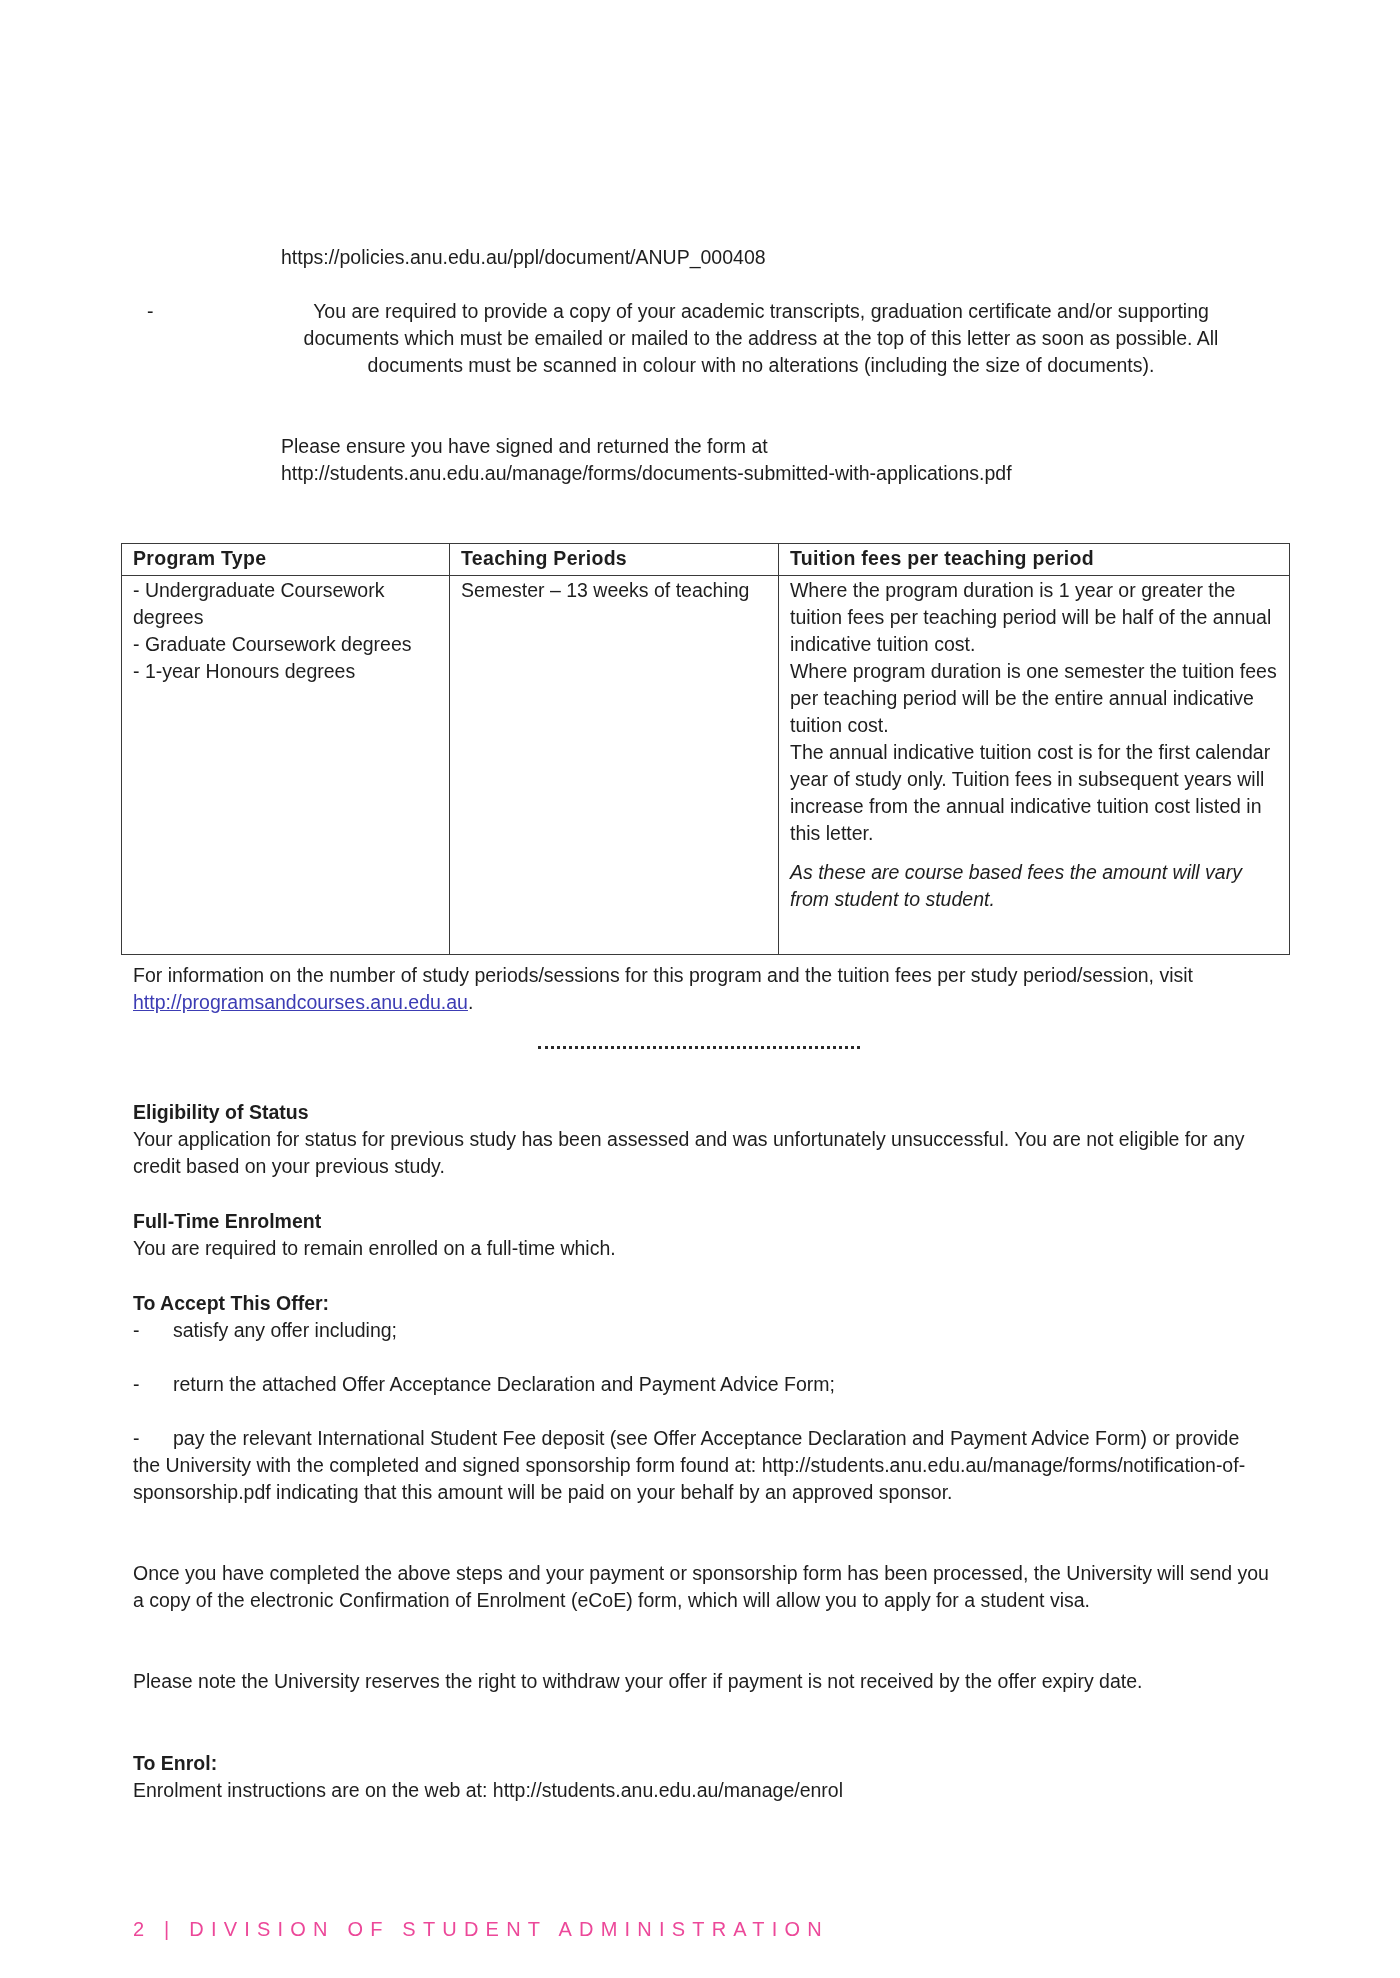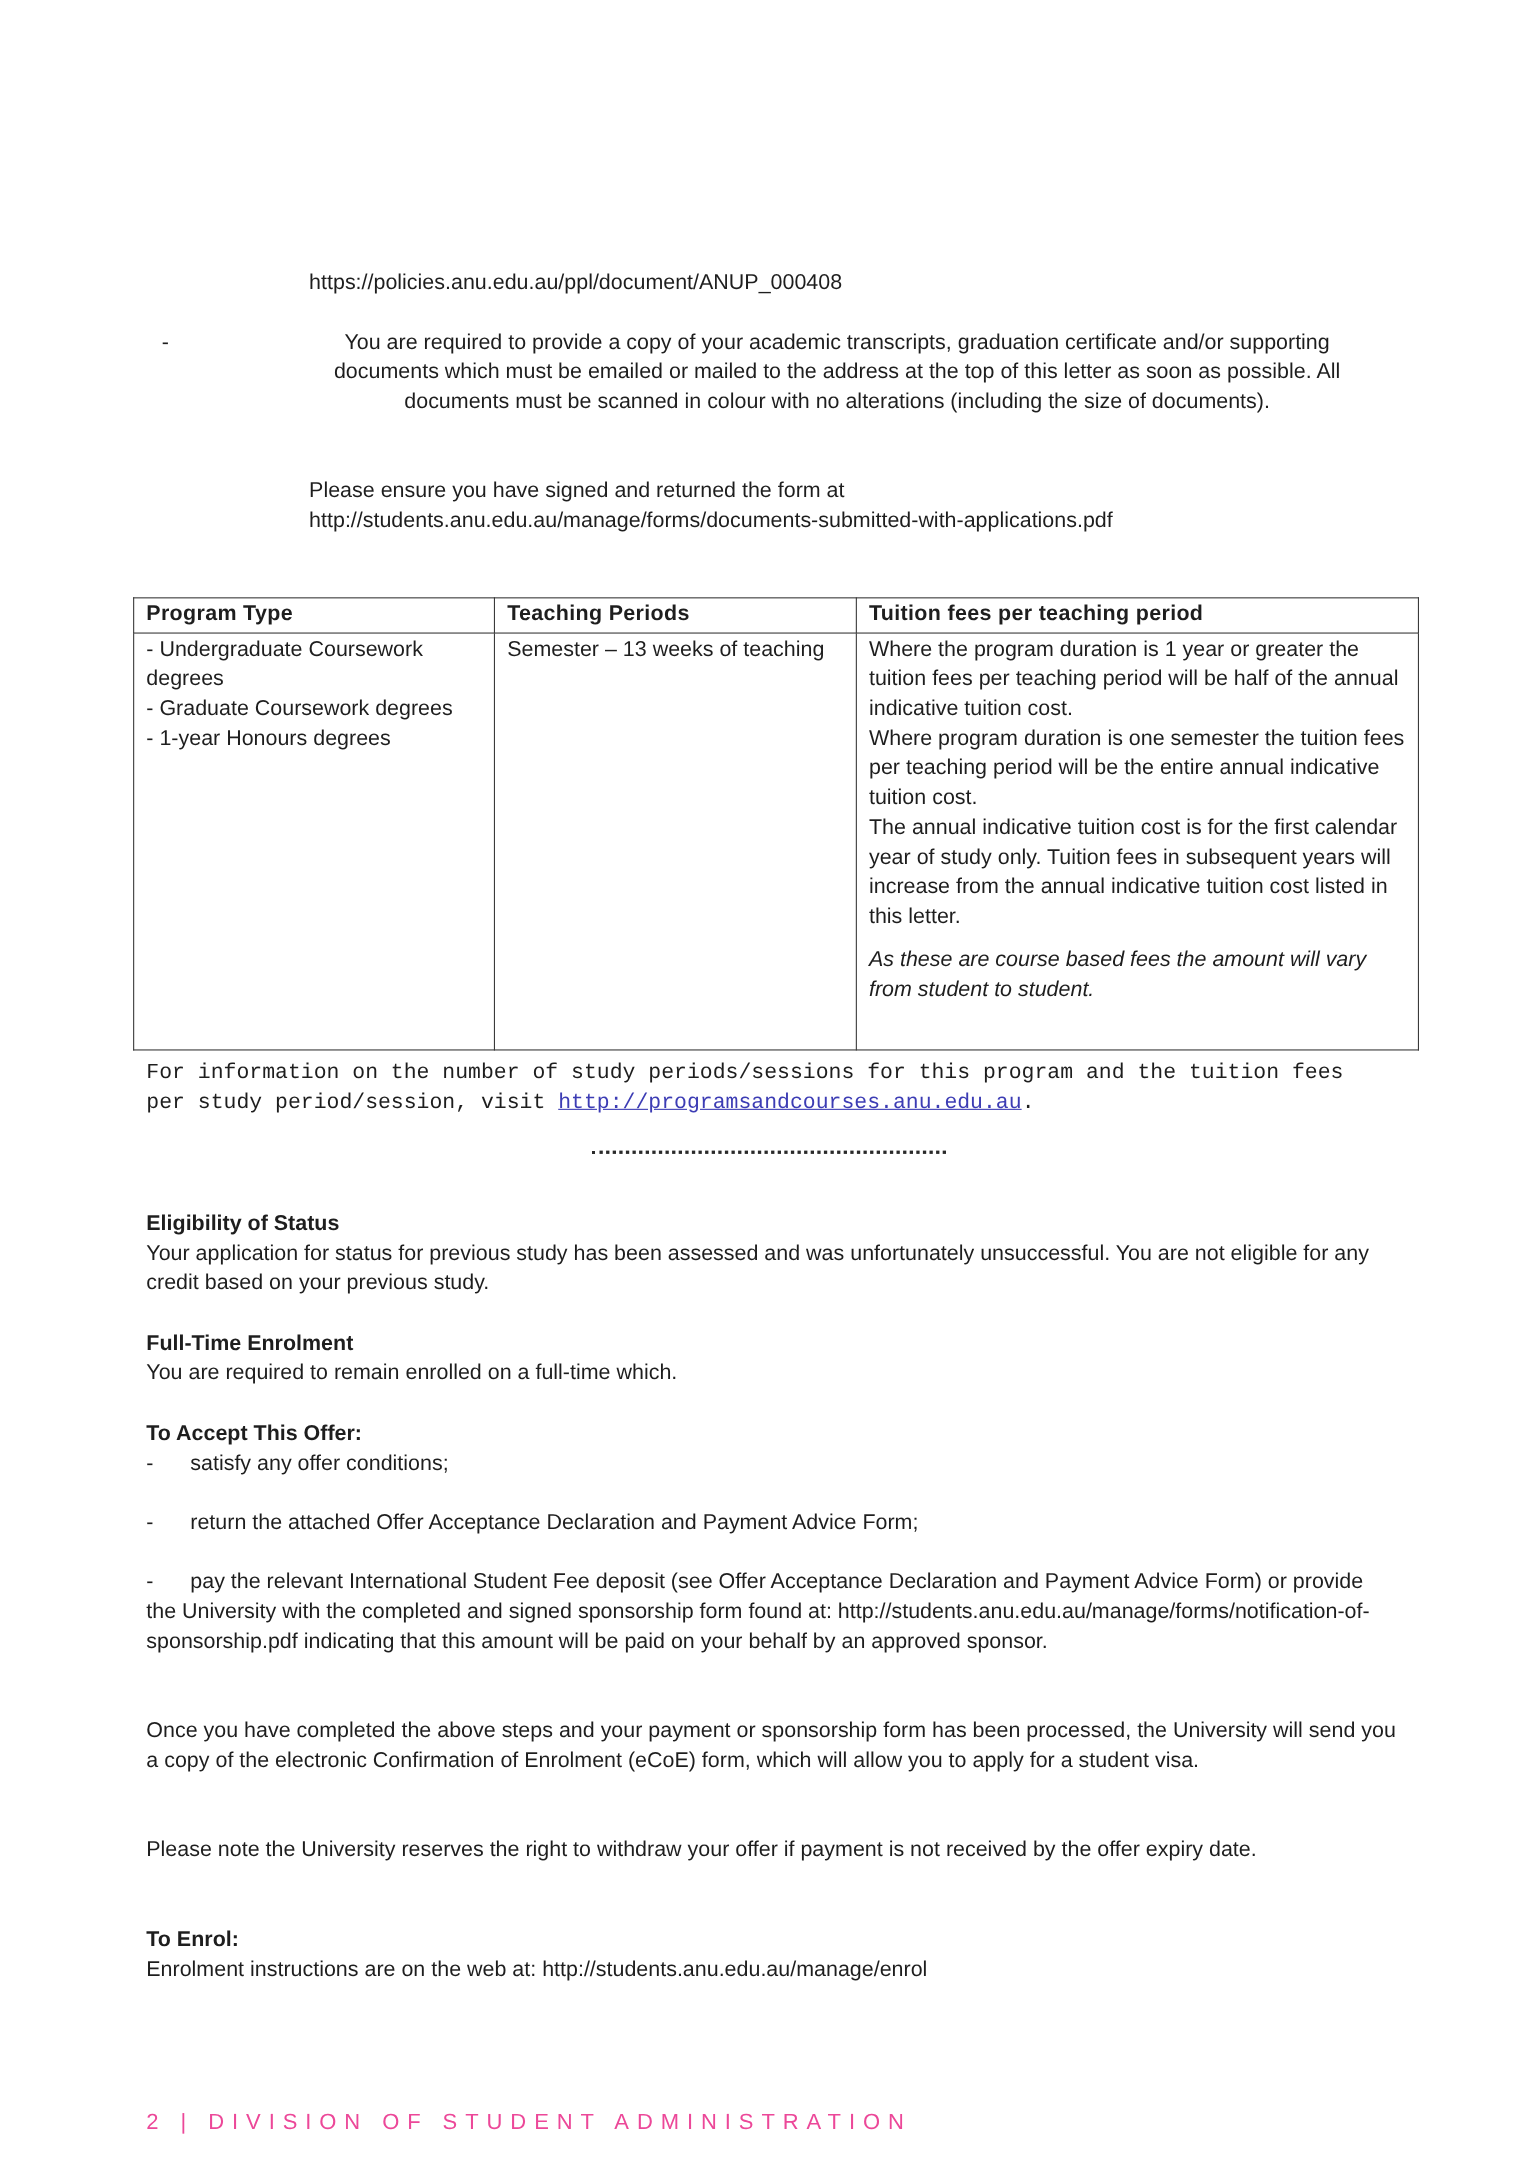--- a/index.html
+++ b/index.html
@@ -54,32 +54,32 @@
       <td class="col3">
         <div>Where the program duration is 1 year or greater the tuition fees per teaching period will be half of the annual indicative tuition cost.</div>
         <div>Where program duration is one semester the tuition fees per teaching period will be the entire annual indicative tuition cost.</div>
         <div>The annual indicative tuition cost is for the first calendar year of study only. Tuition fees in subsequent years will increase from the annual indicative tuition cost listed in this letter.</div>
         <span class="italic">As these are course based fees the amount will vary from student to student.</span>
       </td>
     </tr>
   </tbody>
 </table>
 
-<p class="abs body-col" style="top:962px; width:1120px;font-family:Liberation Mono, monospace;"><span>For information on the number of study periods/sessions for this program and the tuition fees per study period/session, visit </span><a class="link">http://programsandcourses.anu.edu.au</a><span>.</span></p>
+<p class="abs body-col" style="top:962px; width:1120px;"><span>For information on the number of study periods/sessions for this program and the tuition fees per study period/session, visit </span><a class="link">http://programsandcourses.anu.edu.au</a><span>.</span></p>
 
 <div class="abs dots"></div>
 
 <p class="abs body-col bold" style="top:1099px;">Eligibility of Status</p>
 <p class="abs body-col" style="top:1126px;">Your application for status for previous study has been assessed and was unfortunately unsuccessful. You are not eligible for any credit based on your previous study.</p>
 
 <p class="abs body-col bold" style="top:1208px;">Full-Time Enrolment</p>
 <p class="abs body-col" style="top:1235px;">You are required to remain enrolled on a full-time which.</p>
 
 <p class="abs body-col bold" style="top:1290px;">To Accept This Offer:</p>
-<div class="li" style="top:1317px;"><span class="bul">-</span><span>satisfy any offer conditions;</span></div>
+<div class="li" style="top:1317px;"><span class="bul">-</span><span>satisfy any offer including;</span></div>
 <div class="li" style="top:1371px;"><span class="bul">-</span><span>return the attached Offer Acceptance Declaration and Payment Advice Form;</span></div>
 <div class="li" style="top:1425px; width:1120px;"><span class="bul">-</span><span>pay the relevant International Student Fee deposit (see Offer Acceptance Declaration and Payment Advice Form) or provide the University with the completed and signed sponsorship form found at: http://students.anu.edu.au/manage/forms/notification-of-sponsorship.pdf indicating that this amount will be paid on your behalf by an approved sponsor.</span></div>
 
 <p class="abs body-col" style="top:1560px; width:1150px;">Once you have completed the above steps and your payment or sponsorship form has been processed, the University will send you a copy of the electronic Confirmation of Enrolment (eCoE) form, which will allow you to apply for a student visa.</p>
 
 <p class="abs body-col" style="top:1668px; width:1110px;">Please note the University reserves the right to withdraw your offer if payment is not received by the offer expiry date.</p>
 
 <p class="abs body-col bold" style="top:1750px;">To Enrol:</p>
 <p class="abs body-col" style="top:1777px;">Enrolment instructions are on the web at: http://students.anu.edu.au/manage/enrol</p>
 

